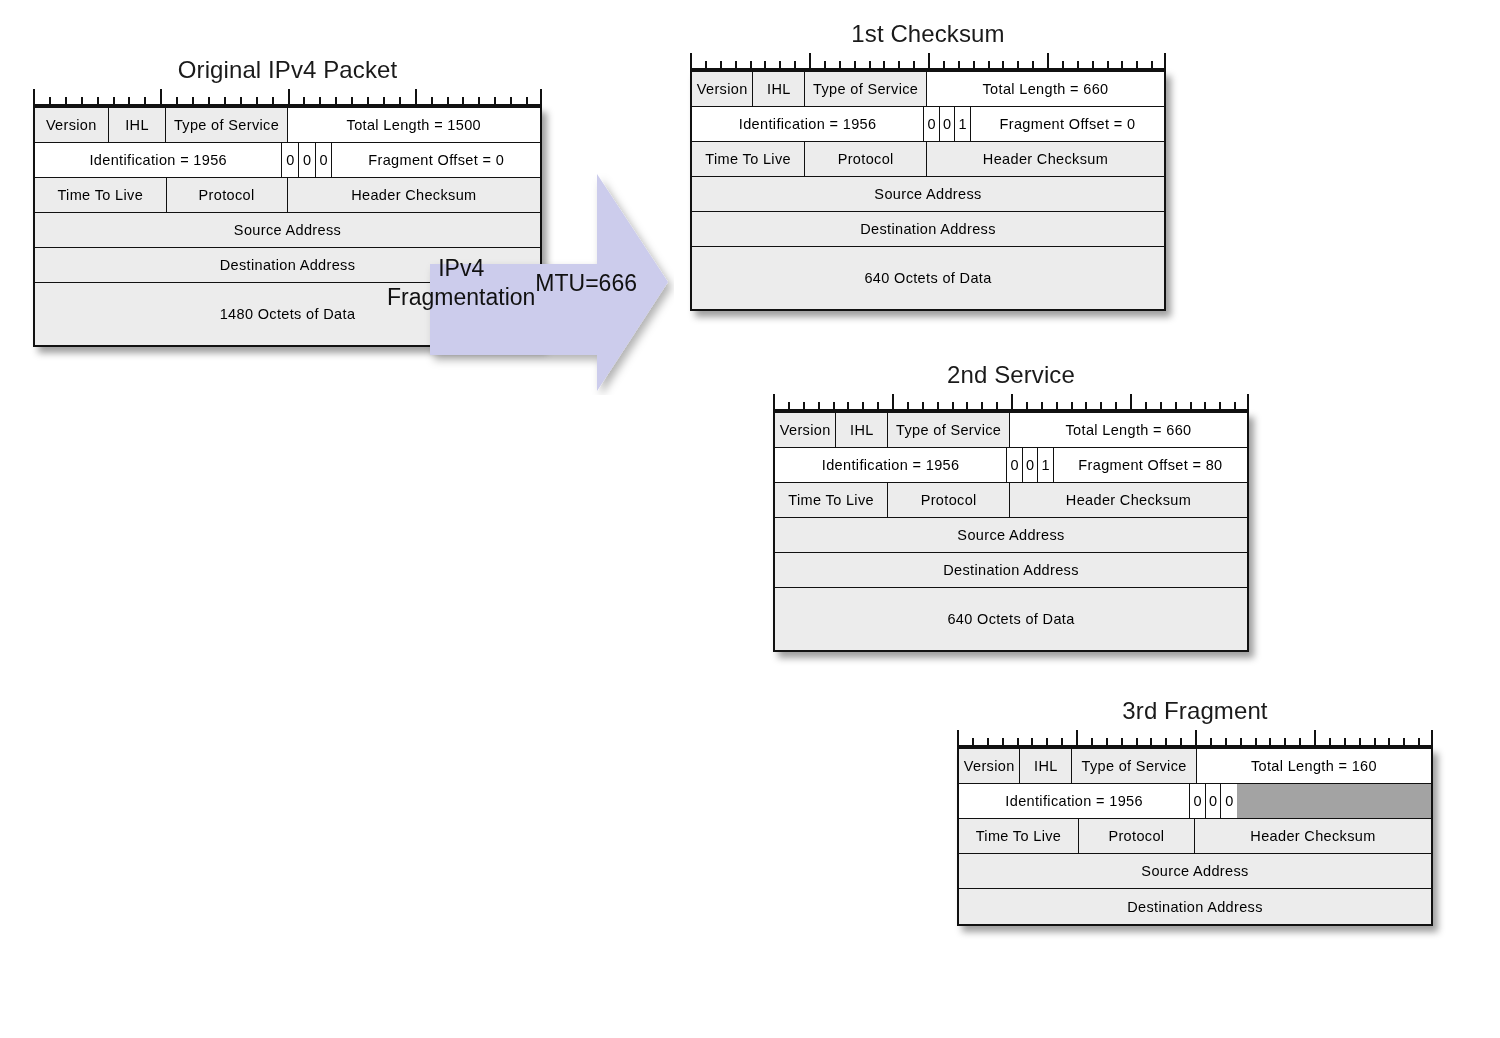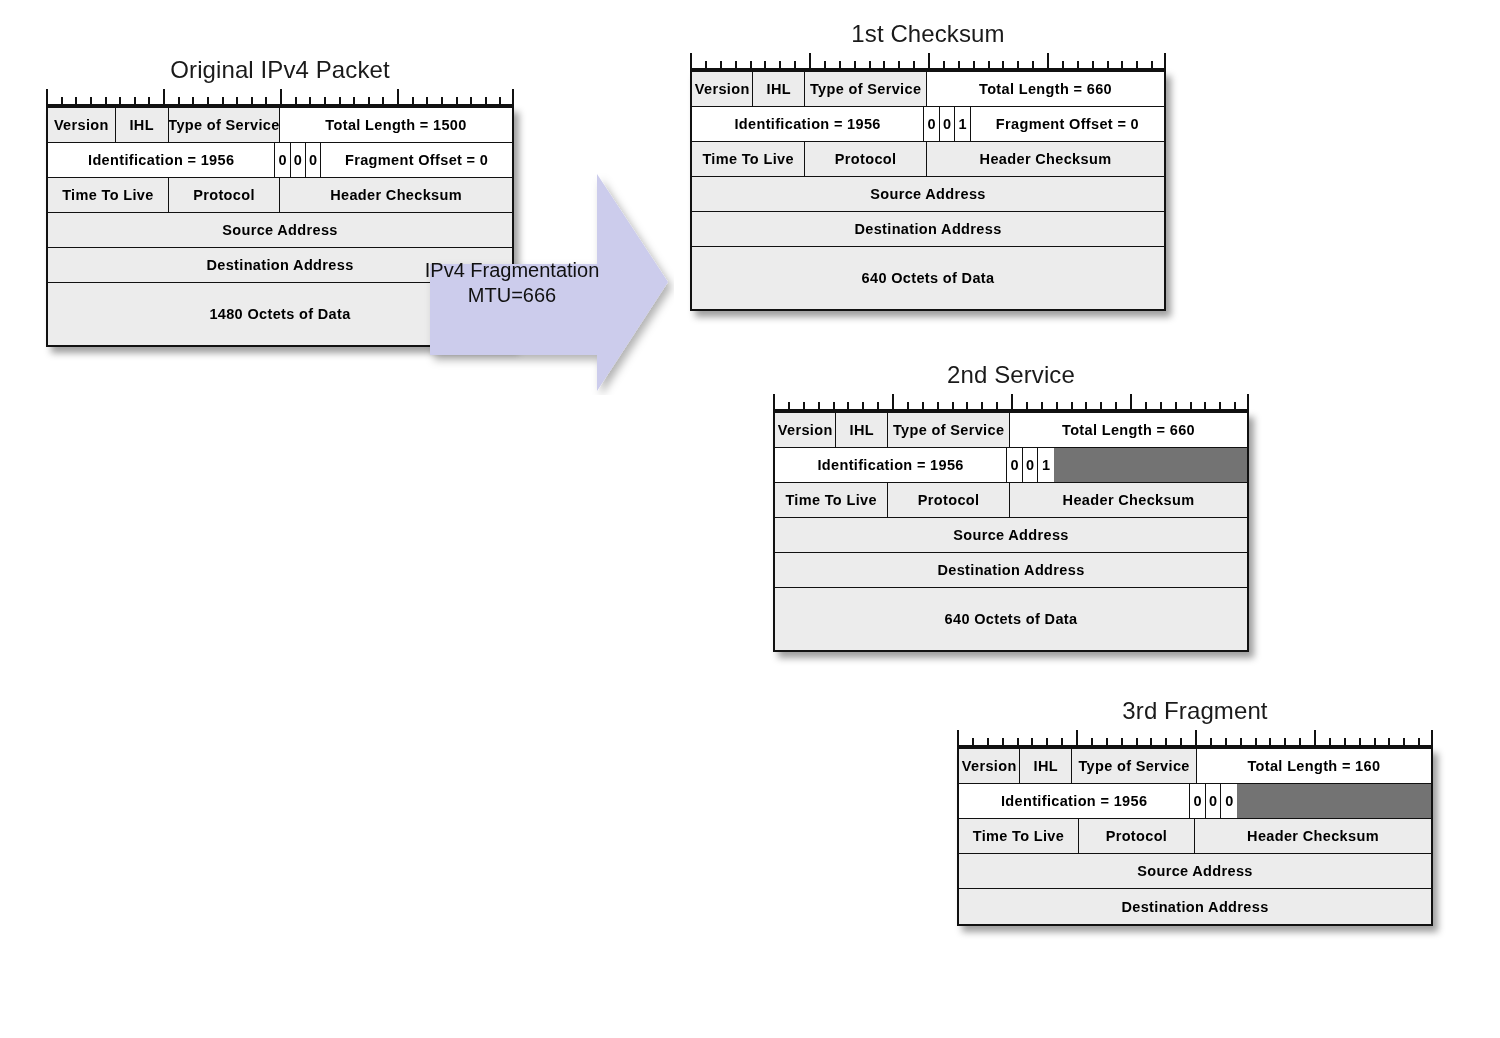--- a/index.html
+++ b/index.html
@@ -29,24 +29,23 @@
   .ruler .tick{
     position:absolute;bottom:0;width:2px;background:#111;
   }
   .ruler .tick.minor{height:9px;}
   .ruler .tick.major{height:17px;}
 
   
   .rows{
     border:2px solid #111;
     box-sizing:border-box;
-    background:#737373;
+    background:#a3a3a3;
     box-shadow:5px 6px 7px rgba(0,0,0,0.38);
     position:relative;
-    font-weight:bold;
   }
   .row{
     display:flex;
     border-bottom:1.5px solid #111;
     box-sizing:border-box;
   }
   .row:last-child{border-bottom:none;}
   .cell{
     box-sizing:border-box;
     border-right:1.5px solid #111;
@@ -66,33 +65,33 @@
   
   .row.h-hdr{height:35px;}
   .row.h-addr{height:35px;}
   .row.h-data{height:62px;}
 
   
   .arrow-wrap{position:absolute;}
   .arrow-text{
     position:absolute;
     left:0;top:0;width:100%;height:100%;
-    display:flex;flex-direction:column;
+    display:flex;flex-direction:row;
     align-items:center;justify-content:center;
     font-family:"Liberation Sans", sans-serif;
-    font-size:20px;color:#111;line-height:1.22;
+    font-size:23px;color:#111;line-height:1.22;
     pointer-events:none;
     text-align:center;
   }
   .arrow-text .l2{margin-top:1px;}
 </style>
 </head>
 <body>
 
-<div class="packet" style="left:33px;top:56px;width:468px;margin-left:13px;">
+<div class="packet" style="left:33px;top:56px;width:509px;">
   <div class="packet-title">Original IPv4 Packet</div>
   <div class="ruler">
       <div class="baseline"></div>
       <div class="tick major" style="left: calc(0% + 0px);"></div>
       <div class="tick minor" style="left: calc(3.125% + 0px);"></div>
       <div class="tick minor" style="left: calc(6.25% + 0px);"></div>
       <div class="tick minor" style="left: calc(9.375% + 0px);"></div>
       <div class="tick minor" style="left: calc(12.5% + 0px);"></div>
       <div class="tick minor" style="left: calc(15.625% + 0px);"></div>
       <div class="tick minor" style="left: calc(18.75% + 0px);"></div>
@@ -291,20 +290,21 @@
       <div class="cell" style="width:11.0%">IHL</div>
       <div class="cell" style="width:25.8%">Type of Service</div>
       <div class="cell white" style="width:50.2%">Total Length = 660</div>
     </div>
 
     <div class="row h-hdr">
       <div class="cell white" style="width:49.2%">Identification = 1956</div>
       <div class="cell white flag" style="width:3.3%">0</div>
       <div class="cell white flag" style="width:3.3%">0</div>
       <div class="cell white flag" style="width:3.3%">1</div>
+      <div class="cell white" style="width:40.9%">Fragment Offset = 80</div>
     </div>
 
     <div class="row h-hdr">
       <div class="cell" style="width:24.0%">Time To Live</div>
       <div class="cell" style="width:25.8%">Protocol</div>
       <div class="cell" style="width:50.2%">Header Checksum</div>
     </div>
 
     <div class="row h-addr">
       <div class="cell" style="width:100%">Source Address</div>

